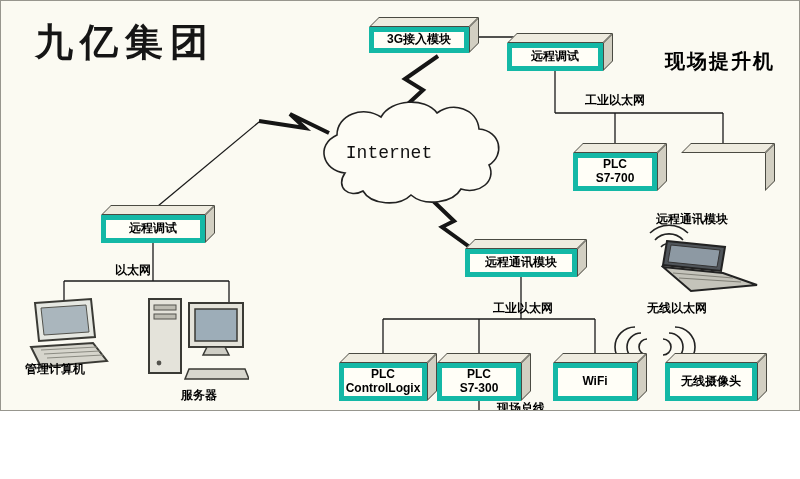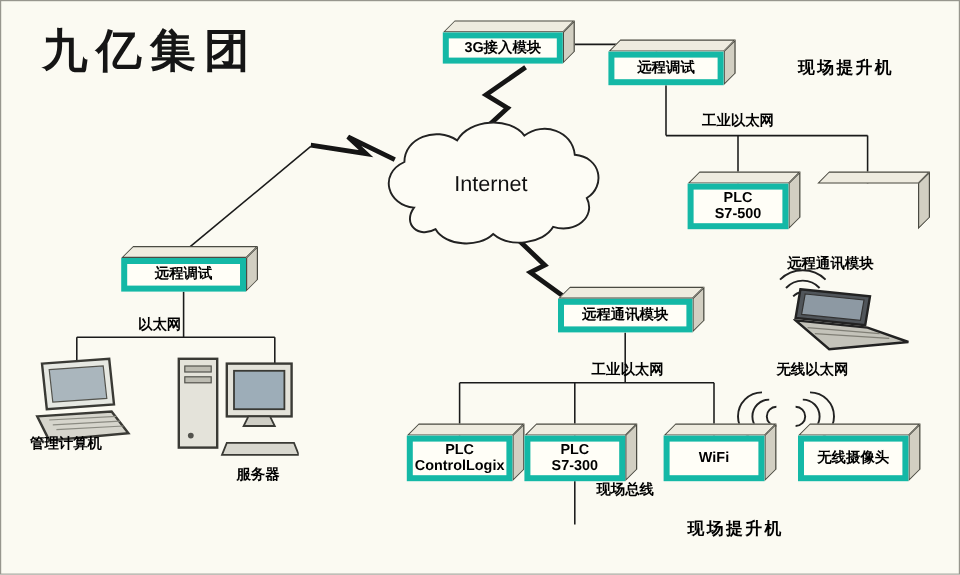--- a/index.html
+++ b/index.html
@@ -1,33 +1,33 @@
 <!DOCTYPE html>
 <html><head>
 <meta charset="utf-8">
 <style>
   * { margin:0; padding:0; box-sizing:border-box; }
   html,body { background:#ffffff; }
   .stage {
-    position:relative; width:800px; height:479px;
+    position:relative; width:800px; height:411px;
     background:#fbfaf2; border:1px solid #97968e; overflow:hidden;
     font-family:"Liberation Sans", sans-serif; color:#000;
   }
   .wires { position:absolute; left:0; top:0; width:800px; height:479px; }
   .title {
     position:absolute; left:34px; top:16px;
     font-family:"DejaVu Serif", serif; font-weight:bold;
     font-size:38px; letter-spacing:7px; color:#151515; white-space:nowrap;
   }
   .lbl { position:absolute; font-weight:bold; font-size:12px; white-space:nowrap; color:#000; }
-  .lbl.mid { font-size:14px; letter-spacing:2px; }
+  .lbl.mid { font-size:20px; letter-spacing:2px; }
   .lbl.big { font-size:17px; letter-spacing:3px; }
   .inet {
-    position:absolute; left:356px; top:142px; width:104px; text-align:center;
-    font-family:Liberation Sans, sans-serif; font-size:18px; color:#111;
+    position:absolute; left:336px; top:142px; width:104px; text-align:center;
+    font-family:Liberation Mono, monospace; font-size:18px; color:#111;
   }
   
   .box3d { position:absolute; width:calc(var(--w) + var(--d)); height:calc(var(--h) + var(--d)); }
   .box3d .front {
     position:absolute; left:0; top:var(--d); width:var(--w); height:var(--h);
     background:#fffef7; border:5px solid #14b8a6;
     display:flex; flex-direction:column; align-items:center; justify-content:center;
   }
   .box3d .topf {
     position:absolute; left:0; top:0; width:var(--w); height:var(--d);
@@ -108,21 +108,21 @@
     <div class="front">
       <span class="bl">远程调试</span>
     </div>
   </div>
 
   <div class="box3d" style="left:572px;top:142px;--w:84px;--h:38px;--d:10px">
     <div class="topf"></div>
     <div class="sidef"></div>
     <div class="front">
       <span class="bl">PLC</span>
-      <span class="bl">S7-500</span>
+      <span class="bl">S7-700</span>
     </div>
   </div>
 
   <div class="box3d" style="left:680px;top:142px;--w:84px;--h:38px;--d:10px">
     <div class="topf"></div>
     <div class="sidef"></div>
   </div>
 
   <div class="box3d" style="left:100px;top:204px;--w:104px;--h:28px;--d:10px">
     <div class="topf"></div>
@@ -200,20 +200,20 @@
     <polygon points="10,8 59,13 56,30 7,25" fill="#8d99a3" stroke="#333" stroke-width="1"></polygon>
     <polygon points="2,30 62,36 96,48 30,54" fill="#c4c3ba" stroke="#222" stroke-width="2"></polygon>
     <line x1="12" y1="36" x2="72" y2="41" stroke="#807f76" stroke-width="1"></line>
     <line x1="18" y1="41" x2="80" y2="45" stroke="#807f76" stroke-width="1"></line>
   </svg>
 
   <div class="lbl mid" style="left:664px;top:47px">现场提升机</div>
   <div class="lbl" style="left:584px;top:91px">工业以太网</div>
   <div class="lbl" style="left:114px;top:261px">以太网</div>
   <div class="lbl" style="left:24px;top:360px">管理计算机</div>
-  <div class="lbl" style="left:196px;top:386px">服务器</div>
+  <div class="lbl" style="left:180px;top:386px">服务器</div>
   <div class="lbl" style="left:492px;top:299px">工业以太网</div>
   <div class="lbl" style="left:496px;top:399px">现场总线</div>
   <div class="lbl mid" style="left:572px;top:431px">现场提升机</div>
   <div class="lbl" style="left:655px;top:210px">远程通讯模块</div>
   <div class="lbl" style="left:646px;top:299px">无线以太网</div>
 
 </div>
 
 </body></html>

